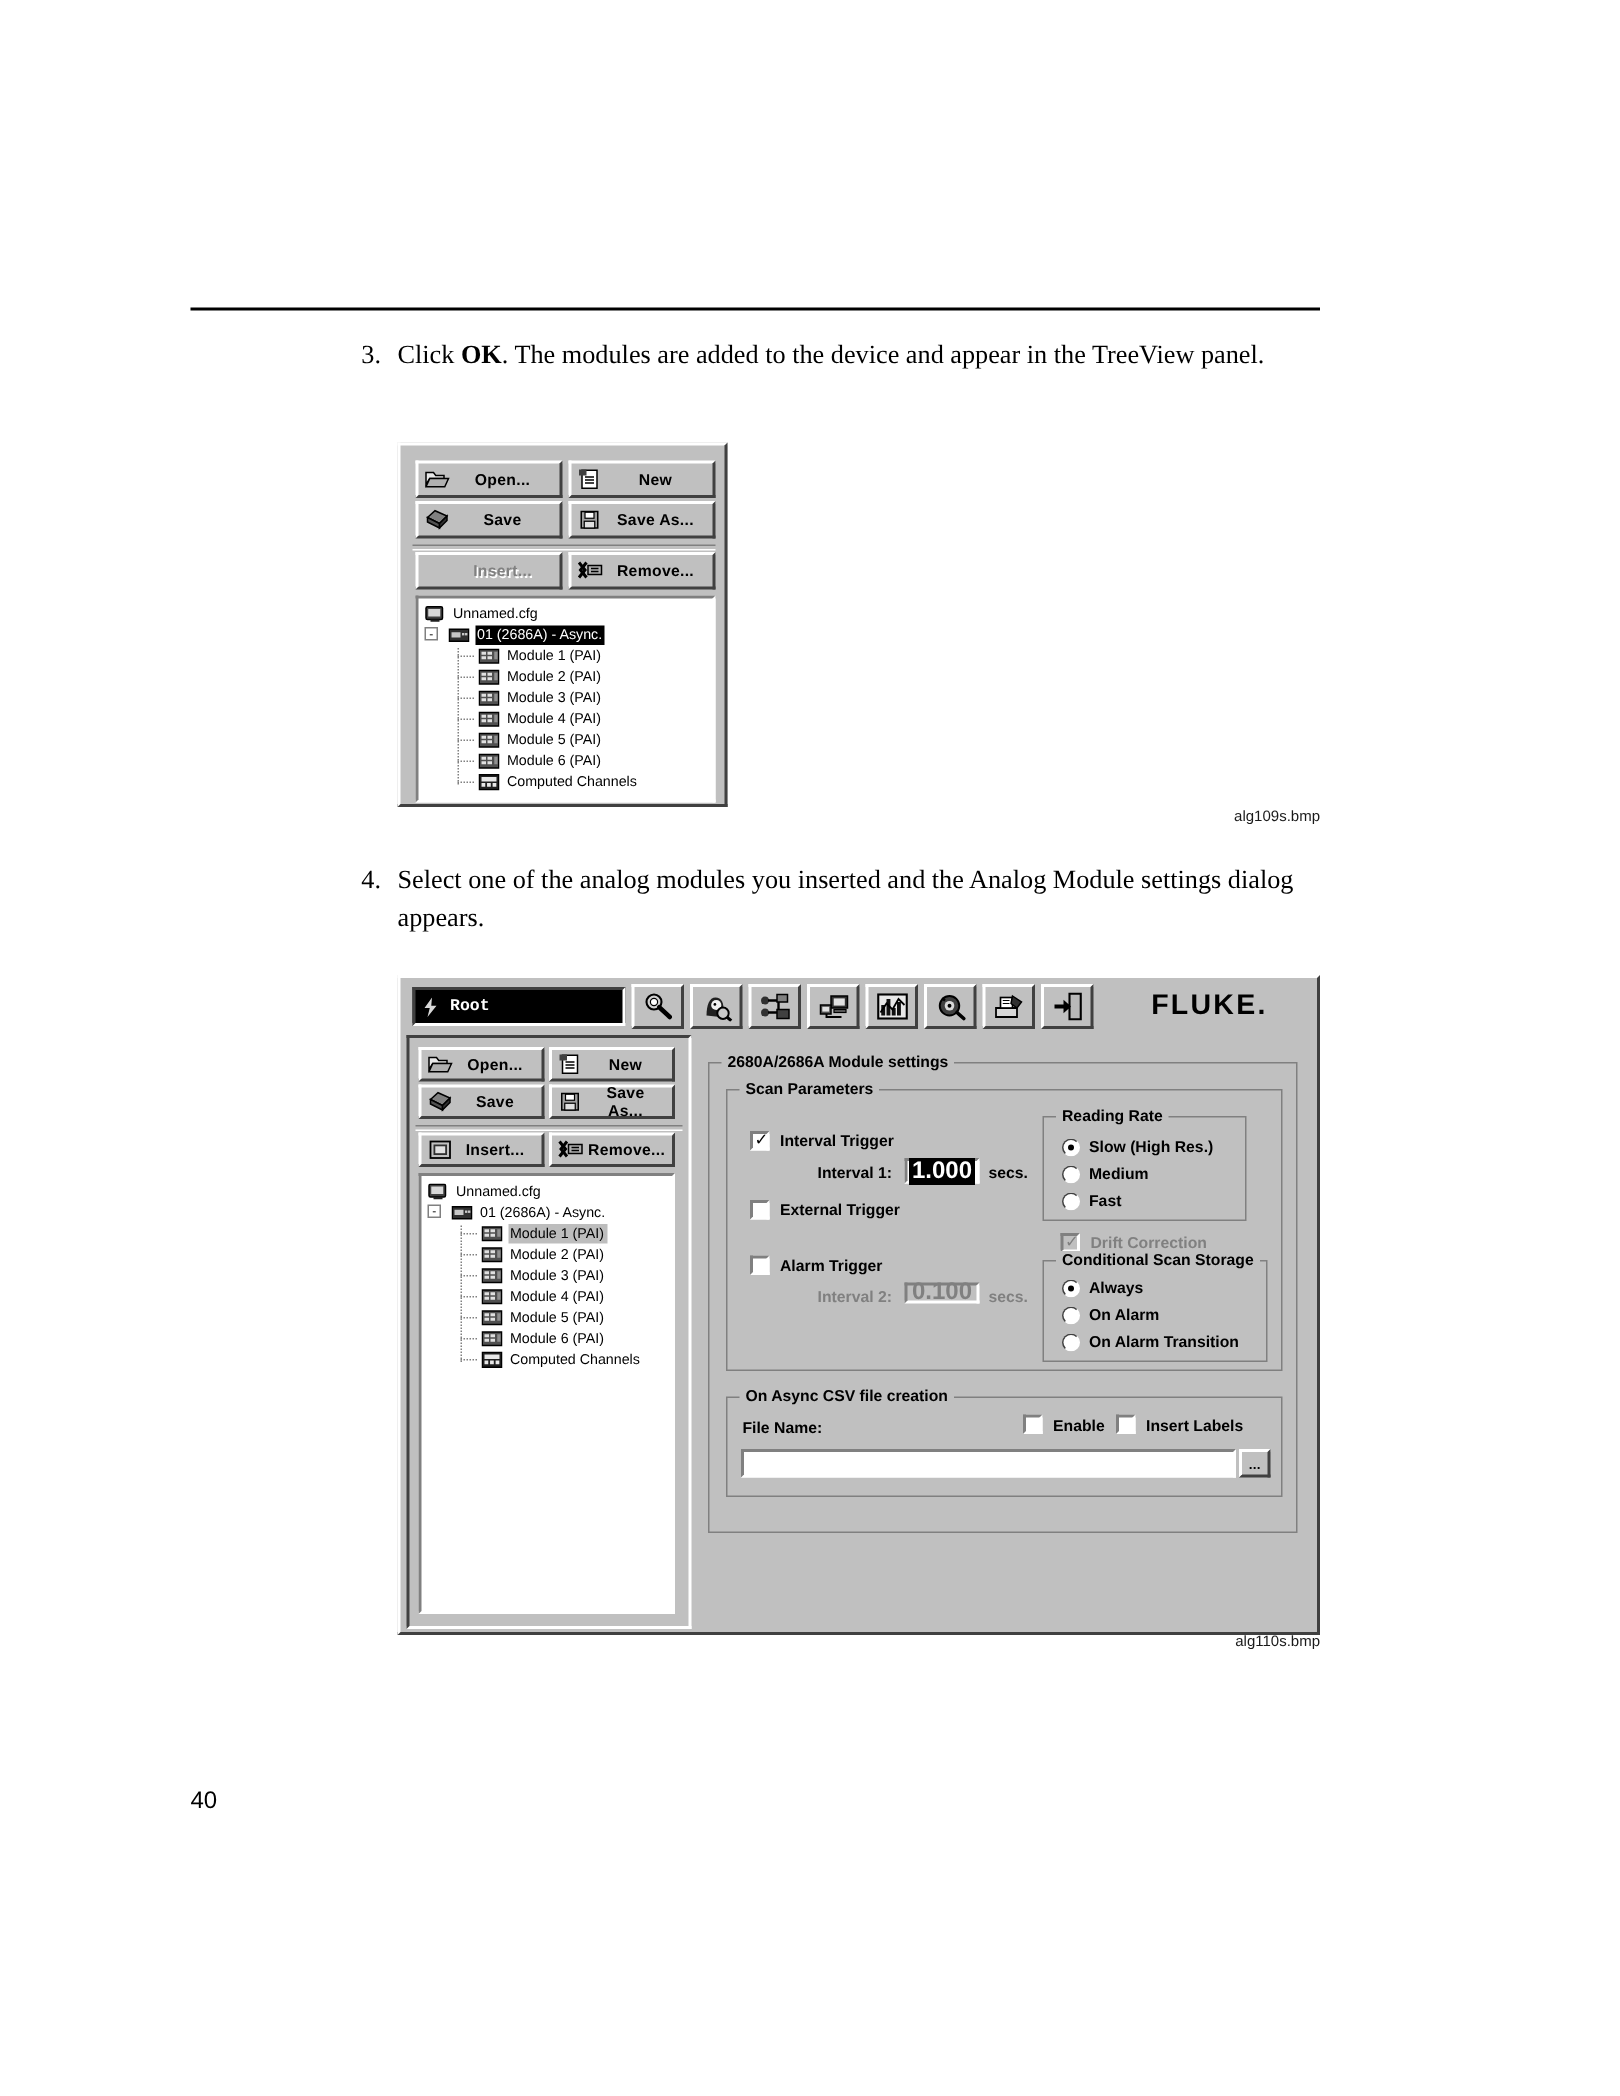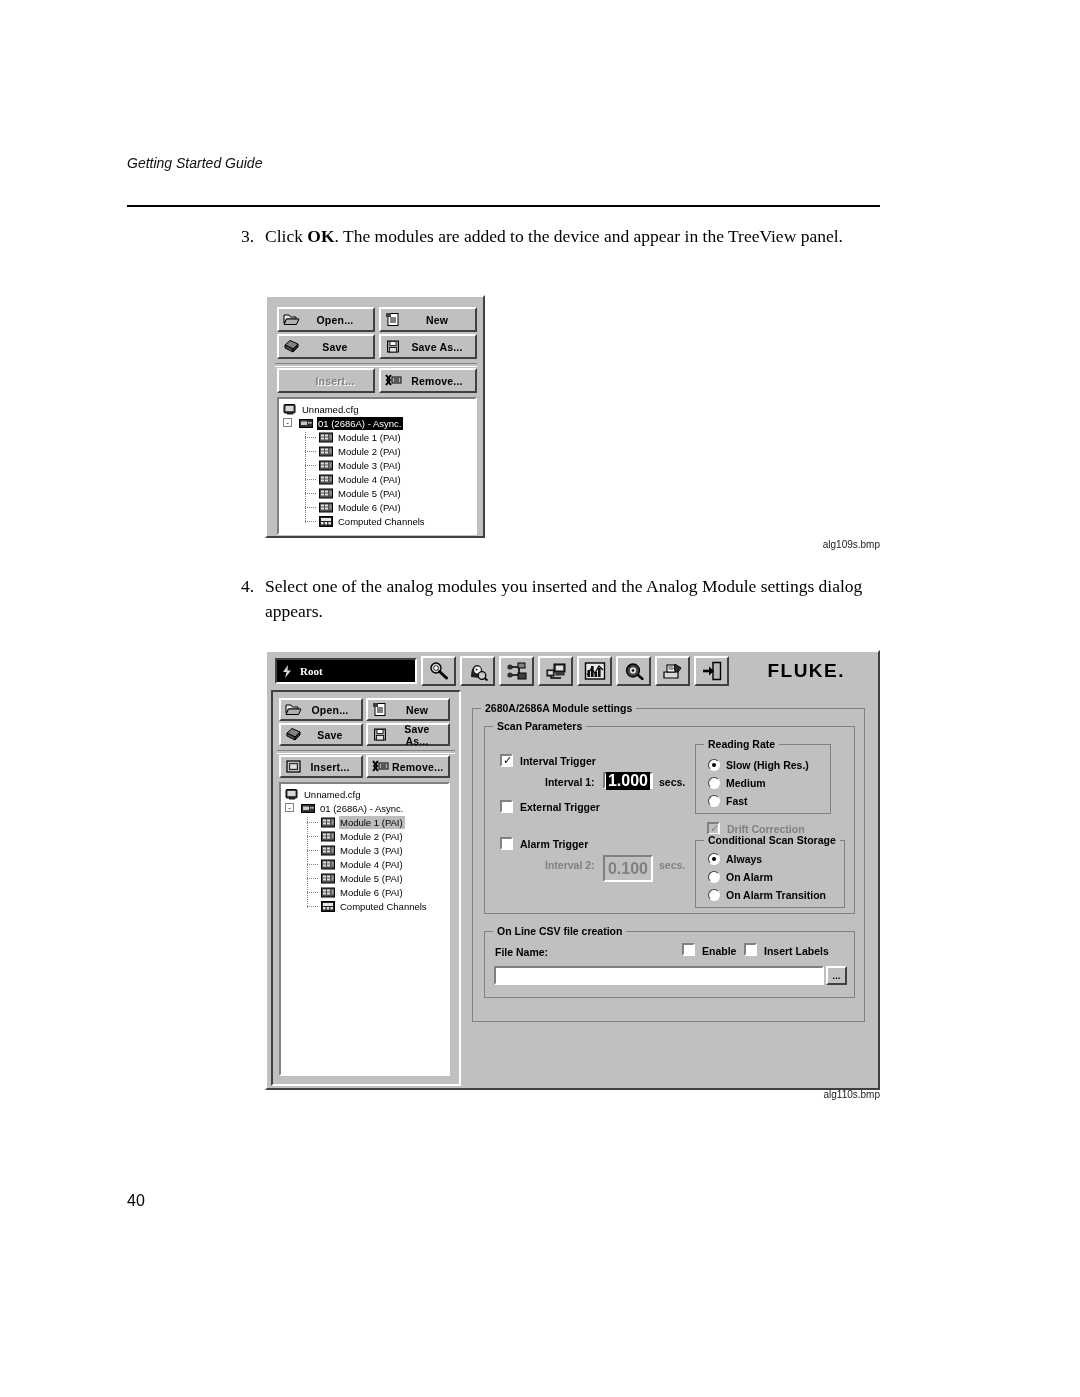--- a/index.html
+++ b/index.html
@@ -274,21 +274,20 @@
     background: #000;
     color: #fff;
     padding: 0 2px;
     margin: 0 auto;
   }
 </style>
 </head>
 <body>
 
 <div id="page-header">
-  <div class="guide">Getting Started Guide</div>
 </div>
 <div id="header-rule"></div>
 
 <div class="step" id="step3">
   <span class="num">3.</span>
   <span class="body"><span>Click </span><b>OK</b><span>. The modules are added to the device and appear in the TreeView panel.</span></span>
 </div>
 
 <div class="win outset" id="fig1" style="left:265px; top:295px; width:220px; height:243px;">
 
@@ -464,21 +463,21 @@
 </div>
 
 <div class="win outset" id="fig2" style="left:265px; top:650px; width:615px; height:440px;">
 
   <div style="position:absolute; left:4px; top:4px; width:603px; height:32px;">
 
     <div style="position:absolute; left:4px; top:2px; width:142px; height:26px; background:#000; border-top:2px solid #404040; border-left:2px solid #404040; border-right:2px solid #ffffff; border-bottom:2px solid #ffffff; box-sizing:border-box; display:flex; align-items:center;">
       <svg style="width:11px;height:13px;margin-left:5px;" viewBox="0 0 11 13">
         <path d="M6 0 L1 7 L4.5 7 L3 13 L9 5.5 L5.5 5.5 Z" fill="#d8d8d8"></path>
       </svg>
-      <span style="color:#fff; font-family:Liberation Serif, serif; font-size:11px; font-weight:bold; margin-left:7px;">Root</span>
+      <span style="color:#fff; font-family:Liberation Mono, monospace; font-size:11px; font-weight:bold; margin-left:7px;">Root</span>
     </div>
 
     <div class="tbtn" style="left:150px; top:0px; width:35px; height:30px; justify-content:center;">
       <svg style="width:22px;height:20px;" viewBox="0 0 22 20">
         <circle cx="8" cy="7" r="5" fill="#d0d0d0" stroke="#000" stroke-width="1.4"></circle>
         <circle cx="8" cy="7" r="2.4" fill="#fff" stroke="#000" stroke-width="0.8"></circle>
         <path d="M11.5 10.5 L18.5 17" stroke="#000" stroke-width="3" stroke-linecap="round"></path>
       </svg>
     </div>
     <div class="tbtn" style="left:189px; top:0px; width:35px; height:30px; justify-content:center;">
@@ -734,21 +733,21 @@
         </div>
         <span class="flbl" style="left:174px; top:49px;">secs.</span>
 
         <div class="cbox" style="left:15px; top:73px;"></div>
         <span class="flbl" style="left:35px; top:74px;">External Trigger</span>
 
         <div class="cbox" style="left:15px; top:110px;"></div>
         <span class="flbl" style="left:35px; top:111px;">Alarm Trigger</span>
 
         <span class="flbl dis" style="left:60px; top:132px;">Interval 2:</span>
-        <div class="tfield dis" style="left:118px; top:128px; width:50px; height:27px;">
+        <div class="tfield dis" style="left:118px; top:128px; width:50px; height:14px;">
           <span>0.100</span>
         </div>
         <span class="flbl dis" style="left:174px; top:132px;">secs.</span>
 
         <div class="group" style="left:210px; top:17px; width:136px; height:70px;">
           <span class="glabel">Reading Rate</span>
           <div class="radio" style="left:12px; top:14px;">
             <span class="dot"></span>
           </div>
           <span class="flbl" style="left:30px; top:14px;">Slow (High Res.)</span>
@@ -770,21 +769,21 @@
           </div>
           <span class="flbl" style="left:30px; top:12px;">Always</span>
           <div class="radio" style="left:12px; top:30px;"></div>
           <span class="flbl" style="left:30px; top:30px;">On Alarm</span>
           <div class="radio" style="left:12px; top:48px;"></div>
           <span class="flbl" style="left:30px; top:48px;">On Alarm Transition</span>
         </div>
       </div>
 
       <div class="group" style="left:11px; top:222px; width:371px; height:67px;">
-        <span class="glabel">On Line CSV file creation</span>
+        <span class="glabel">On Async CSV file creation</span>
         <span class="flbl" style="left:10px; top:14px;">File Name:</span>
 
         <div class="cbox" style="left:197px; top:11px;"></div>
         <span class="flbl" style="left:217px; top:13px;">Enable</span>
 
         <div class="cbox" style="left:259px; top:11px;"></div>
         <span class="flbl" style="left:279px; top:13px;">Insert Labels</span>
 
         <div class="tfield" style="left:9px; top:34px; width:330px; height:19px; background:#fff; justify-content:flex-start;">
           <span style="padding-left:3px;"></span>

